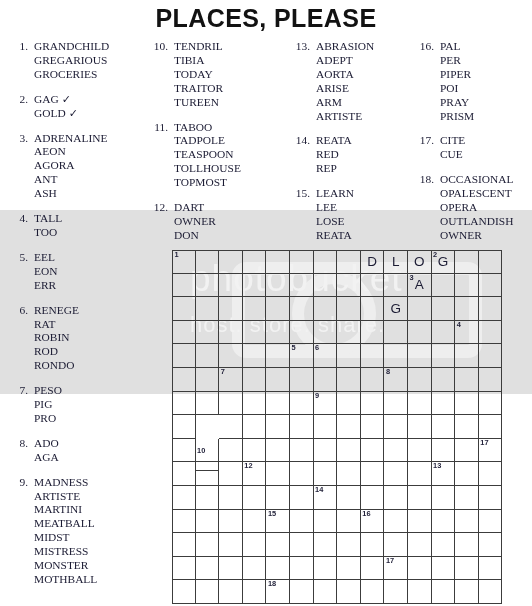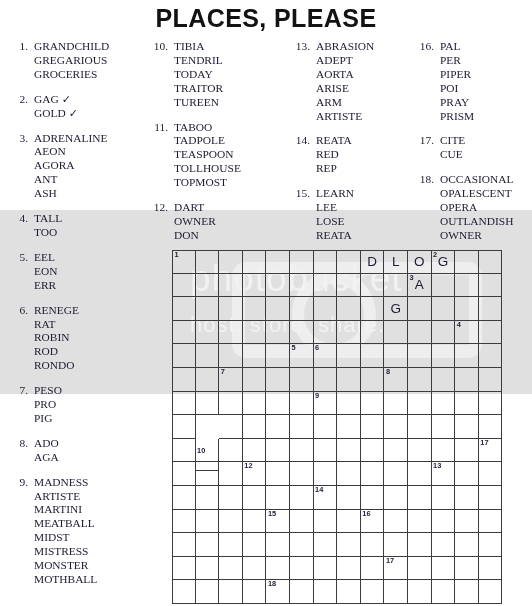--- a/index.html
+++ b/index.html
@@ -132,22 +132,22 @@
           <li><span>RAT</span></li>
           <li><span>ROBIN</span></li>
           <li><span>ROD</span></li>
           <li><span>RONDO</span></li>
         </ul>
       </div>
       <div class="grp">
         <div class="num">7.</div>
         <ul>
           <li><span>PESO</span></li>
+          <li><span>PIG</span></li>
           <li><span>PRO</span></li>
-          <li><span>PIG</span></li>
         </ul>
       </div>
       <div class="grp">
         <div class="num">8.</div>
         <ul>
           <li><span>ADO</span></li>
           <li><span>AGA</span></li>
         </ul>
       </div>
       <div class="grp">
@@ -161,22 +161,22 @@
           <li><span>MISTRESS</span></li>
           <li><span>MONSTER</span></li>
           <li><span>MOTHBALL</span></li>
         </ul>
       </div>
     </div>
   <div class="col" id="col-1" style="left:146px;top:40px;width:140px;">
       <div class="grp">
         <div class="num">10.</div>
         <ul>
+          <li><span>TENDRIL</span></li>
           <li><span>TIBIA</span></li>
-          <li><span>TENDRIL</span></li>
           <li><span>TODAY</span></li>
           <li><span>TRAITOR</span></li>
           <li><span>TUREEN</span></li>
         </ul>
       </div>
       <div class="grp">
         <div class="num">11.</div>
         <ul>
           <li><span>TABOO</span></li>
           <li><span>TADPOLE</span></li>

